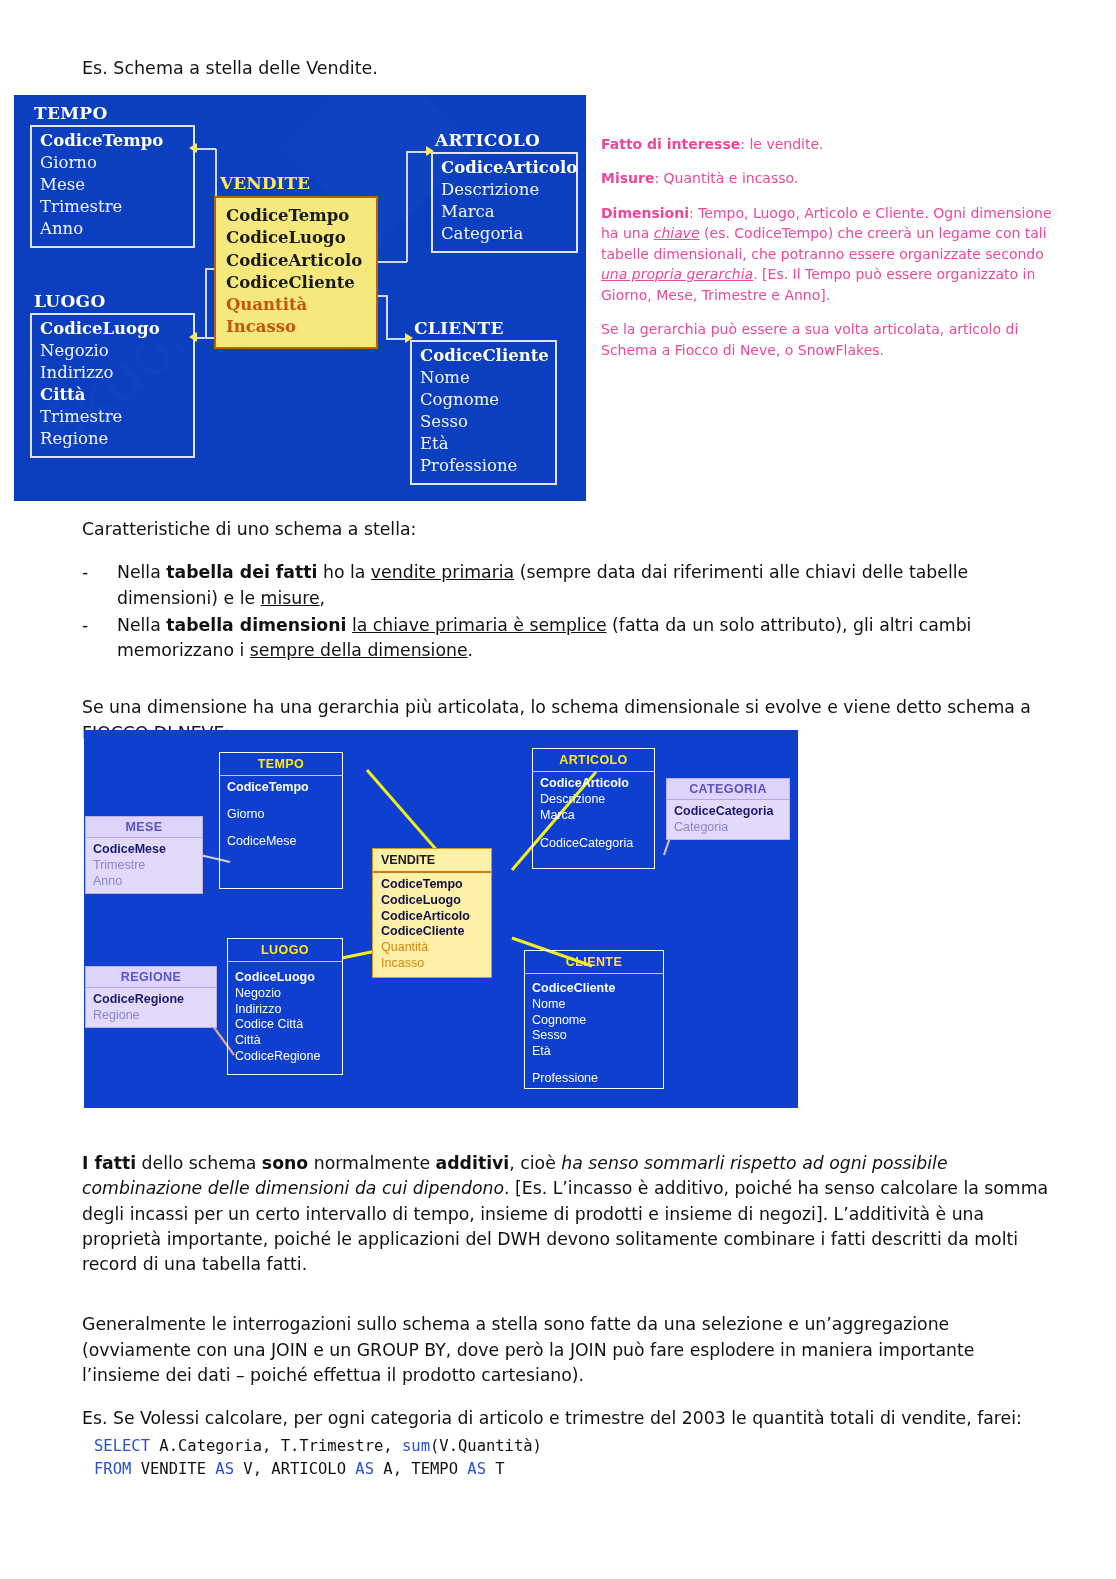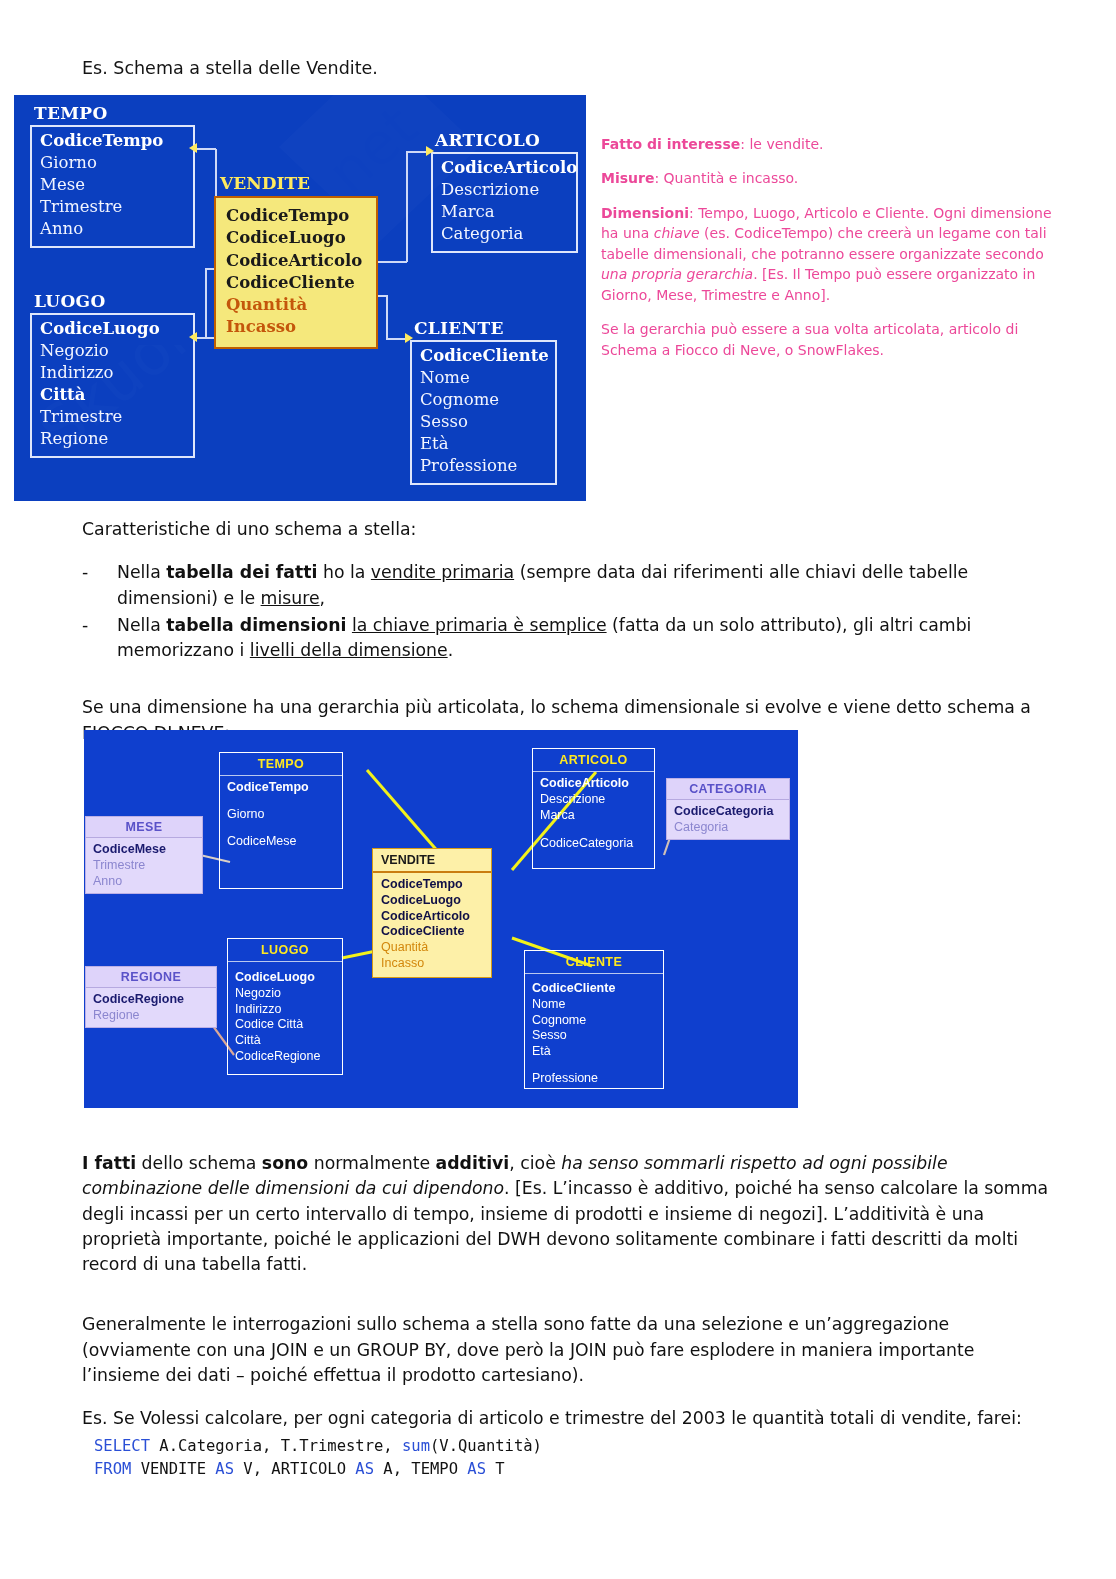--- a/index.html
+++ b/index.html
@@ -85,21 +85,21 @@
   .arrow-l { border-right:8px solid #ffe95e; }
   .arrow-r { border-left:8px solid #ffe95e; }
 
   
   .sidecol {
     position:absolute; left:601px; top:98px; width:455px;
     font-size:14px; line-height:1.46; color:#ec4899;margin-top:36px;
   }
   .sidecol p { margin:0 0 14px 0; }
   .sidecol b { font-weight:bold; }
-  .sidecol i.u { font-style:italic; }
+  .sidecol i.u { font-style:italic; text-decoration:underline; }
 
   
   .body-text {
     position:absolute; left:82px; width:975px;
     font-size:17.3px; line-height:1.46; color:#111;
   }
   .body-text p { margin:0 0 13px 0; }
   .body-text b { font-weight:bold; }
   .body-text u { text-decoration:underline; }
   .body-text i { font-style:italic; }
@@ -299,21 +299,21 @@
     <p>Se la gerarchia può essere a sua volta articolata, articolo di Schema a Fiocco di Neve, o SnowFlakes.</p>
   </div>
 
   <div class="body-text" style="top:517px;">
     <p style="margin-bottom:18px;">Caratteristiche di uno schema a stella:</p>
     <ul class="dash">
       <li>
         <span class="bullet">-</span><span>Nella </span><b>tabella dei fatti</b><span> ho la </span><u>vendite primaria</u><span> (sempre data dai riferimenti alle chiavi delle tabelle dimensioni) e le </span><u>misure</u><span>,</span>
       </li>
       <li>
-        <span class="bullet">-</span><span>Nella </span><b>tabella dimensioni</b><span> </span><u>la chiave primaria è semplice</u><span> (fatta da un solo attributo), gli altri cambi memorizzano i </span><u>livelli della dimensione</u><span>.</span>
+        <span class="bullet">-</span><span>Nella </span><b>tabella dimensioni</b><span> </span><u>la chiave primaria è semplice</u><span> (fatta da un solo attributo), gli altri cambi memorizzano i </span><u>sempre della dimensione</u><span>.</span>
       </li>
     </ul>
     <p style="margin-top:32px;">Se una dimensione ha una gerarchia più articolata, lo schema dimensionale si evolve e viene detto schema a FIOCCO DI NEVE:</p>
   </div>
 
   <div class="snow-diagram">
 
     <svg class="svg-layer" viewBox="0 0 714 378">
 
       <polyline points="283,40 370,140" fill="none" stroke="#f2f21a" stroke-width="3"></polyline>

